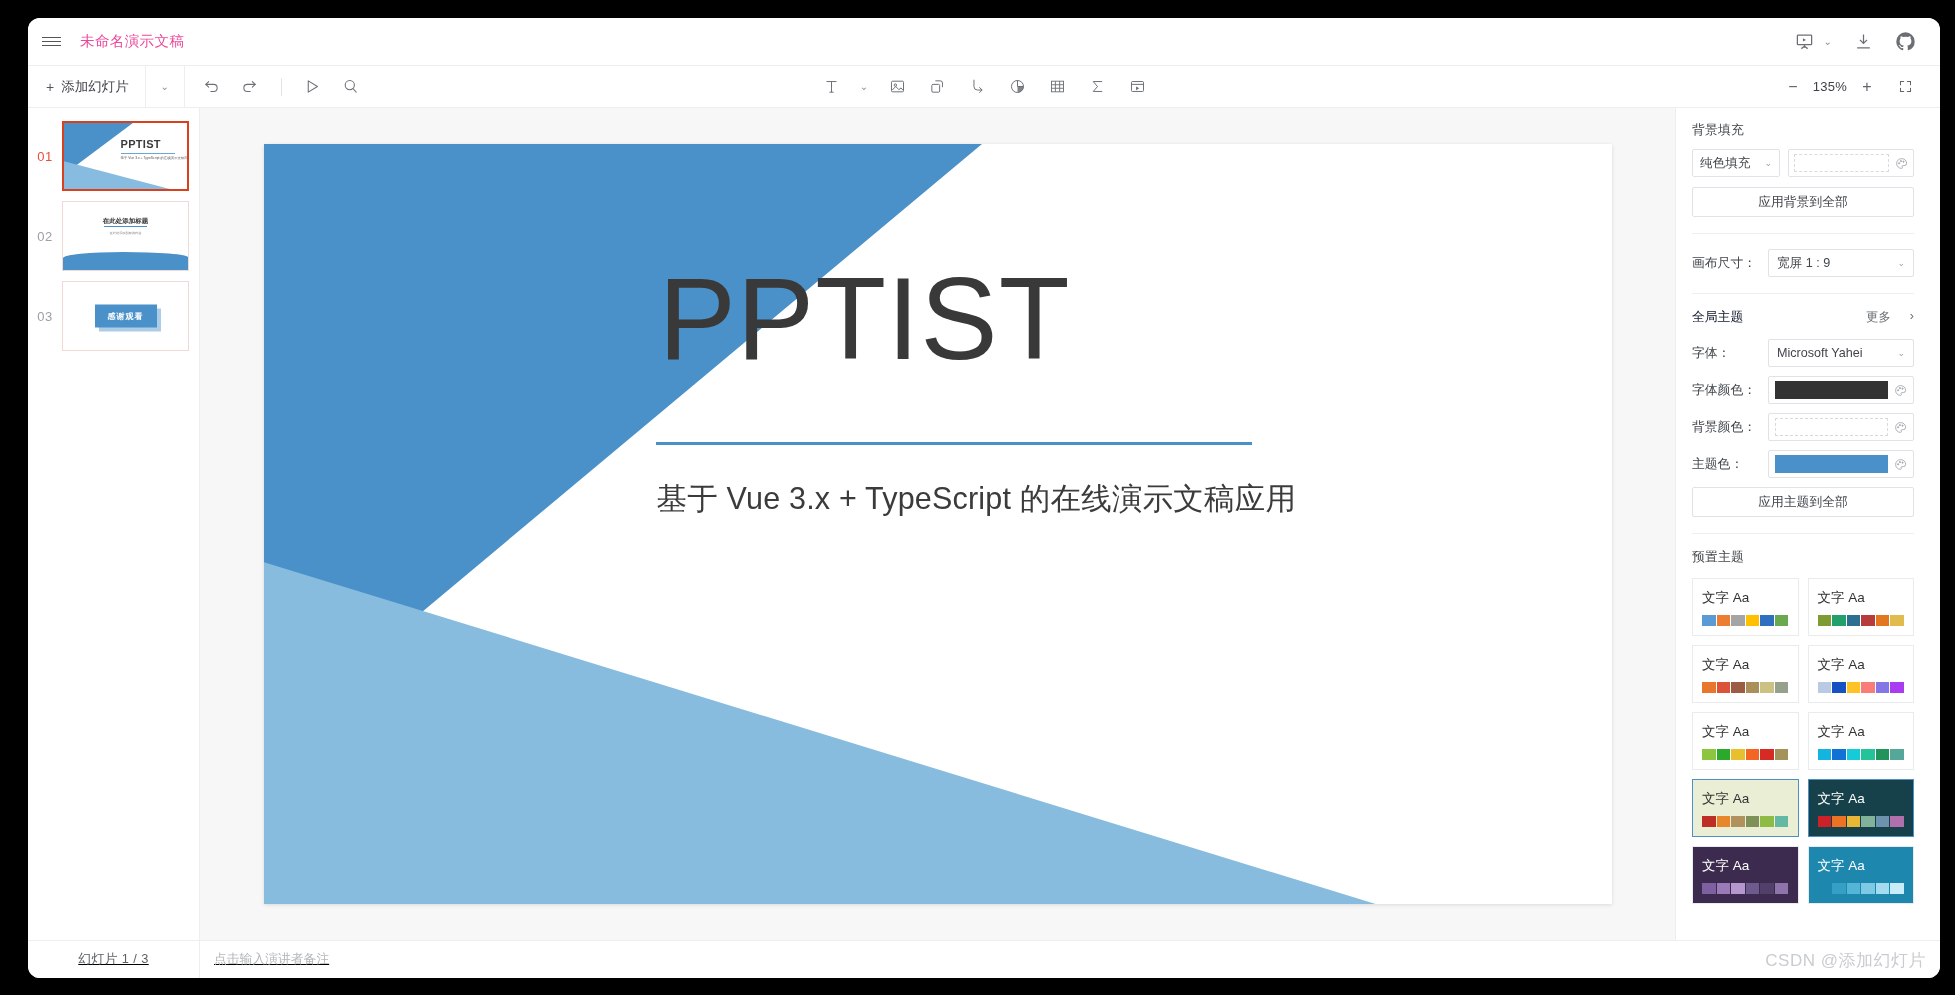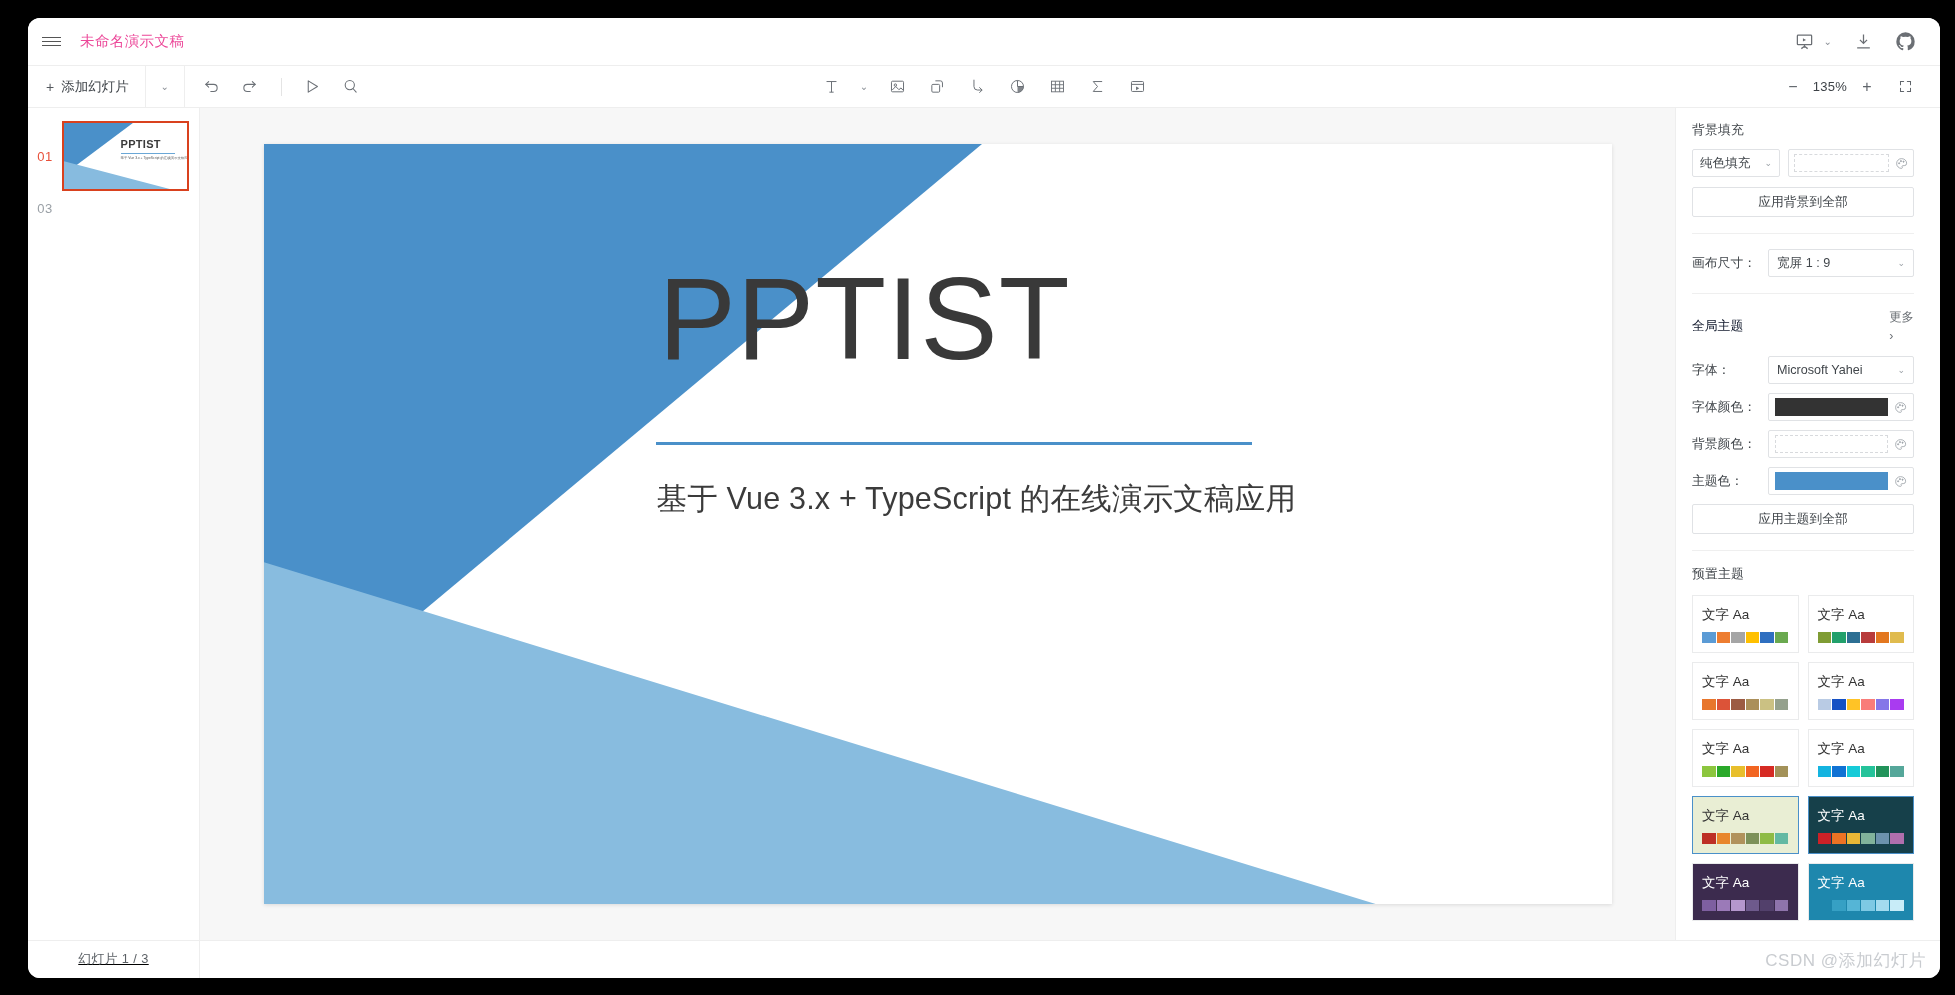--- a/index.html
+++ b/index.html
@@ -227,21 +227,21 @@
   .hr { height:1px; background:#efefef; margin: 16px 0 15px 0; }
   .row2 { display:flex; align-items:center; margin-bottom: 12px; }
   .row2 .k { font-size:12.8px; color:#41464b; flex:0 0 76px; }
   .row2 .v {
     flex:1; height:28px; border:1px solid #e0e2e5; border-radius:2px;
     display:flex;align-items:center;justify-content:space-between; padding:0 8px;
     font-size:12.6px; color:#41464b; cursor:pointer; background:#fff;
   }
   .sec-head { display:flex; align-items:center; justify-content:space-between; margin-bottom: 13px; }
   .sec-head .t { font-size: 12.8px; color:#0f172a; }
-  .sec-head .more { font-size: 12.4px; color:#6c7176; cursor:pointer; display:flex; gap:3px;flex-direction:column;}
+  .sec-head .more { font-size: 12.4px; color:#6c7176; cursor:pointer; display:flex; gap:19px;}
   .row3 { display:flex; align-items:center; margin-bottom: 9px; }
   .row3 .k { font-size:12.8px; color:#41464b; flex:0 0 76px; }
   .row3 .box {
     flex:1; height:28px; border:1px solid #e0e2e5; border-radius:2px;
     display:flex;align-items:center; padding:0 6px; gap:5px; background:#fff; cursor:pointer;
   }
   .row3 .box.sel2 { justify-content:space-between; padding:0 8px; font-size:12.6px; color:#41464b; }
   .themes { display:grid; grid-template-columns: 1fr 1fr; gap: 9px; padding-bottom: 6px;}
   .tcard {
     border:1px solid #eaebec; padding: 10px 9px 9px 9px; cursor:pointer;
@@ -419,23 +419,35 @@
         <div class="thumb-num">01</div>
         <div class="thumb">
           <div class="t1-dark"></div>
           <div class="t1-light"></div>
           <div class="t1-title">PPTIST</div>
           <div class="t1-line"></div>
           <div class="t1-sub">基于 Vue 3.x + TypeScript 的在线演示文稿应用</div>
         </div>
       </div>
 
+      <div class="thumb-row">
+        <div class="thumb-num">02</div>
+        <div class="thumb">
+          <div class="t2-title">在此处添加标题</div>
+          <div class="t2-underline"></div>
+          <div class="t2-sub">在此处添加副标题内容</div>
+          <div class="t2-wave"></div>
+        </div>
+      </div>
 
       <div class="thumb-row">
         <div class="thumb-num">03</div>
+        <div class="thumb">
+          <div class="t3-btn">感谢观看</div>
+        </div>
       </div>
 
     </div>
 
     <div class="canvas-wrap">
       <div class="slide">
         <div class="sh-dark" style="background: rgb(74, 144, 201);"></div>
         <div class="sh-light" style="background: rgb(136, 188, 223);"></div>
         <div class="slide-title">PPTIST</div>
         <div class="slide-rule" style="background: rgb(74, 144, 201);"></div>
@@ -658,16 +670,17 @@
             </div>
           </div>
 
       </div>
     </div>
 
   </div>
 
   <div class="footer">
     <div class="f-slidecount">幻灯片 1 / 3</div>
+    <div class="f-notes">点击输入演讲者备注</div>
   </div>
 
   <div class="watermark">CSDN @添加幻灯片</div>
 </div>
 
 </body></html>

